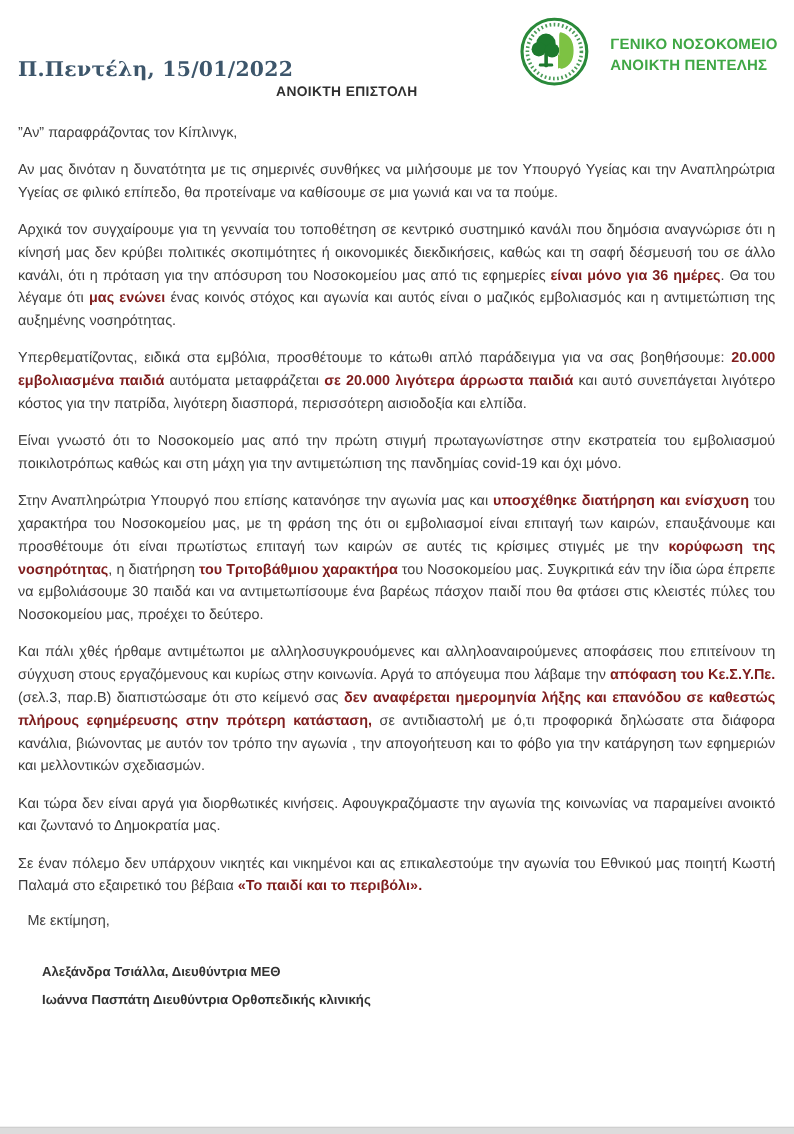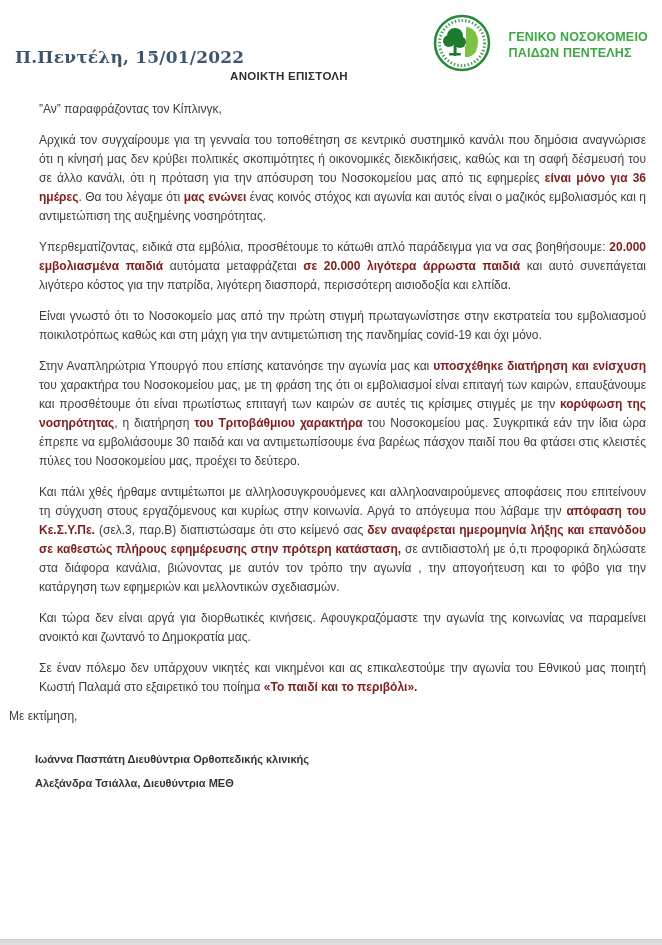--- a/index.html
+++ b/index.html
@@ -46,21 +46,20 @@
     transform:translateX(-42px);
     margin-top:-8px;
     font-weight:700;
     font-size:11.5px;
     color:#2f2f2f;
     letter-spacing:0.3px;
   }
   .body-text{
     padding:0 16px 0 15px;
     margin-top:18px;
-    margin-left:24px;
   }
   .para{
     font-size:12px;
     line-height:19px;
     margin:0 0 12px 0;
     text-align:justify;
     color:#3c3c3c;
   }
   .para .bold{font-weight:700;color:#7f1d1d;}
   .closing{
@@ -116,43 +115,44 @@
           </g>
 
           <g fill="#7dc243">
             <path d="M37 15 q10 3 10 15 q0 12 -9 15 q-3 1 -3 -2 l0 -25 q0 -4 2 -3 z"></path>
             <path d="M34 33 q5 4 4 11 l-4 1 z"></path>
           </g>
         </svg>
       </span>
       <div class="logo-text">
         <div>ΓΕΝΙΚΟ ΝΟΣΟΚΟΜΕΙΟ</div>
-        <div>ΠΑΙΔΩΝ ΠΕΝΤΕΛΗΣ</div>
+        <div>ΑΝΟΙΚΤΗ ΠΕΝΤΕΛΗΣ</div>
       </div>
     </div>
   </div>
 
   <div class="title">ΑΝΟΙΚΤΗ ΕΠΙΣΤΟΛΗ</div>
 
   <div class="body-text">
       <p class="para"><span>”Αν” παραφράζοντας τον Κίπλινγκ,</span></p>
+      <p class="para"><span>Αν μας δινόταν η δυνατότητα με τις σημερινές συνθήκες να μιλήσουμε με τον Υπουργό Υγείας και την Αναπληρώτρια Υγείας σε φιλικό επίπεδο, θα προτείναμε να καθίσουμε σε μια γωνιά και να τα πούμε.</span></p>
       <p class="para"><span>Αρχικά τον συγχαίρουμε για τη γενναία του τοποθέτηση σε κεντρικό συστημικό κανάλι που δημόσια αναγνώρισε ότι η κίνησή μας δεν κρύβει πολιτικές σκοπιμότητες ή οικονομικές διεκδικήσεις, καθώς και τη σαφή δέσμευσή του σε άλλο κανάλι, ότι η πρόταση για την απόσυρση του Νοσοκομείου μας από τις εφημερίες </span><span class="bold">είναι μόνο για 36 ημέρες</span><span>. Θα του λέγαμε ότι </span><span class="bold">μας ενώνει</span><span> ένας κοινός στόχος και αγωνία και αυτός είναι ο μαζικός εμβολιασμός και η αντιμετώπιση της αυξημένης νοσηρότητας.</span></p>
       <p class="para"><span>Υπερθεματίζοντας, ειδικά στα εμβόλια, προσθέτουμε το κάτωθι απλό παράδειγμα για να σας βοηθήσουμε: </span><span class="bold">20.000 εμβολιασμένα παιδιά</span><span> αυτόματα μεταφράζεται </span><span class="bold">σε 20.000 λιγότερα άρρωστα παιδιά</span><span> και αυτό συνεπάγεται λιγότερο κόστος για την πατρίδα, λιγότερη διασπορά, περισσότερη αισιοδοξία και ελπίδα.</span></p>
       <p class="para"><span>Είναι γνωστό ότι το Νοσοκομείο μας από την πρώτη στιγμή πρωταγωνίστησε στην εκστρατεία του εμβολιασμού ποικιλοτρόπως καθώς και στη μάχη για την αντιμετώπιση της πανδημίας covid-19 και όχι μόνο.</span></p>
       <p class="para"><span>Στην Αναπληρώτρια Υπουργό που επίσης κατανόησε την αγωνία μας και </span><span class="bold">υποσχέθηκε διατήρηση και ενίσχυση</span><span> του χαρακτήρα του Νοσοκομείου μας, με τη φράση της ότι οι εμβολιασμοί είναι επιταγή των καιρών, επαυξάνουμε και προσθέτουμε ότι είναι πρωτίστως επιταγή των καιρών σε αυτές τις κρίσιμες στιγμές με την </span><span class="bold">κορύφωση της νοσηρότητας</span><span>, η διατήρηση </span><span class="bold">του Τριτοβάθμιου χαρακτήρα</span><span> του Νοσοκομείου μας. Συγκριτικά εάν την ίδια ώρα έπρεπε να εμβολιάσουμε 30 παιδά και να αντιμετωπίσουμε ένα βαρέως πάσχον παιδί που θα φτάσει στις κλειστές πύλες του Νοσοκομείου μας, προέχει το δεύτερο.</span></p>
       <p class="para"><span>Και πάλι χθές ήρθαμε αντιμέτωποι με αλληλοσυγκρουόμενες και αλληλοαναιρούμενες αποφάσεις που επιτείνουν τη σύγχυση στους εργαζόμενους και κυρίως στην κοινωνία. Αργά το απόγευμα που λάβαμε την </span><span class="bold">απόφαση του Κε.Σ.Υ.Πε.</span><span> (σελ.3, παρ.Β) διαπιστώσαμε ότι στο κείμενό σας </span><span class="bold">δεν αναφέρεται ημερομηνία λήξης και επανόδου σε καθεστώς πλήρους εφημέρευσης στην πρότερη κατάσταση,</span><span> σε αντιδιαστολή με ό,τι προφορικά δηλώσατε στα διάφορα κανάλια, βιώνοντας με αυτόν τον τρόπο την αγωνία , την απογοήτευση και το φόβο για την κατάργηση των εφημεριών και μελλοντικών σχεδιασμών.</span></p>
       <p class="para"><span>Και τώρα δεν είναι αργά για διορθωτικές κινήσεις. Αφουγκραζόμαστε την αγωνία της κοινωνίας να παραμείνει ανοικτό και ζωντανό το Δημοκρατία μας.</span></p>
-      <p class="para"><span>Σε έναν πόλεμο δεν υπάρχουν νικητές και νικημένοι και ας επικαλεστούμε την αγωνία του Εθνικού μας ποιητή Κωστή Παλαμά στο εξαιρετικό του ποίημα </span><span class="bold">«Το παιδί και το περιβόλι».</span></p>
+      <p class="para"><span>Σε έναν πόλεμο δεν υπάρχουν νικητές και νικημένοι και ας επικαλεστούμε την αγωνία του Εθνικού μας ποιητή Κωστή Παλαμά στο εξαιρετικό του βέβαια </span><span class="bold">«Το παιδί και το περιβόλι».</span></p>
     </div>
 
-  <p class="closing" style="padding:0 9px;">Με εκτίμηση,</p>
+  <p class="closing" style="padding:0 23px;">Με εκτίμηση,</p>
 
   <div class="signatures">
     <div class="sig-col left">
+        <div class="sig-row">Αλεξάνδρα Τσιάλλα, Διευθύντρια  ΜΕΘ</div>
         <div class="sig-row">Ιωάννα  Πασπάτη Διευθύντρια Ορθοπεδικής κλινικής</div>
-        <div class="sig-row">Αλεξάνδρα Τσιάλλα, Διευθύντρια  ΜΕΘ</div>
       </div>
     <div class="sig-col right">
       </div>
   </div>
 
   <div class="bottom-edge"></div>
 </div>
 
 </body></html>

